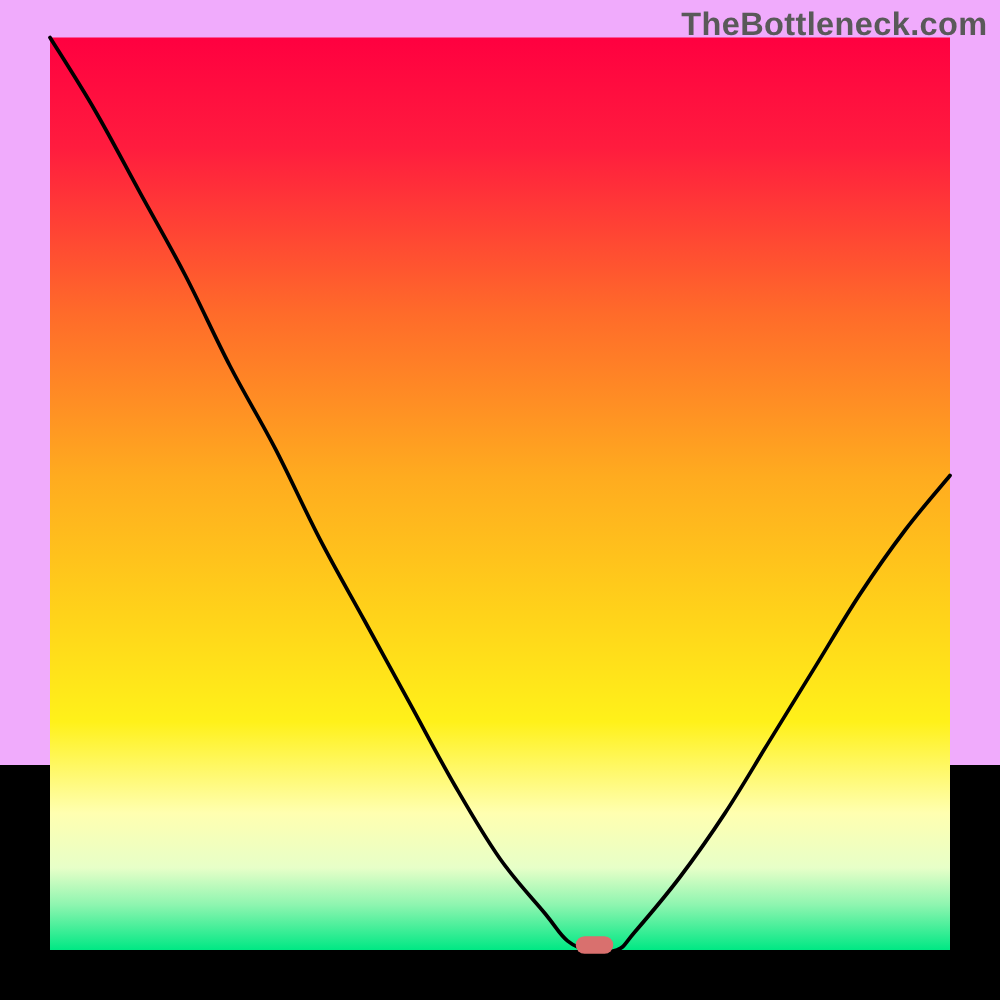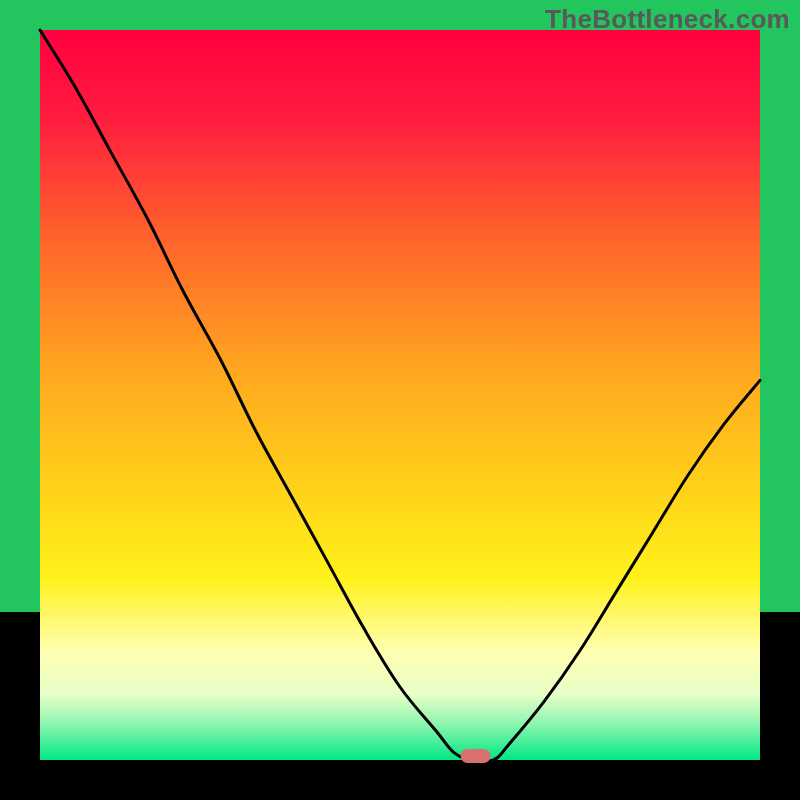--- a/index.html
+++ b/index.html
@@ -7,21 +7,21 @@
     padding: 0;
     width: 800px;
     height: 800px;
     background: #000;
     font-family: Arial, Helvetica, sans-serif;
   }
   .stage {
     position: relative;
     width: 800px;
     height: 612px;
-    background: #22c55e;
+    background: #f0abfc;
   }
   .watermark {
     position: absolute;
     top: 4px;
     right: 10px;
     color: #595959;
     font-size: 26px;
     font-weight: 600;
     letter-spacing: 0.3px;
     z-index: 10;

